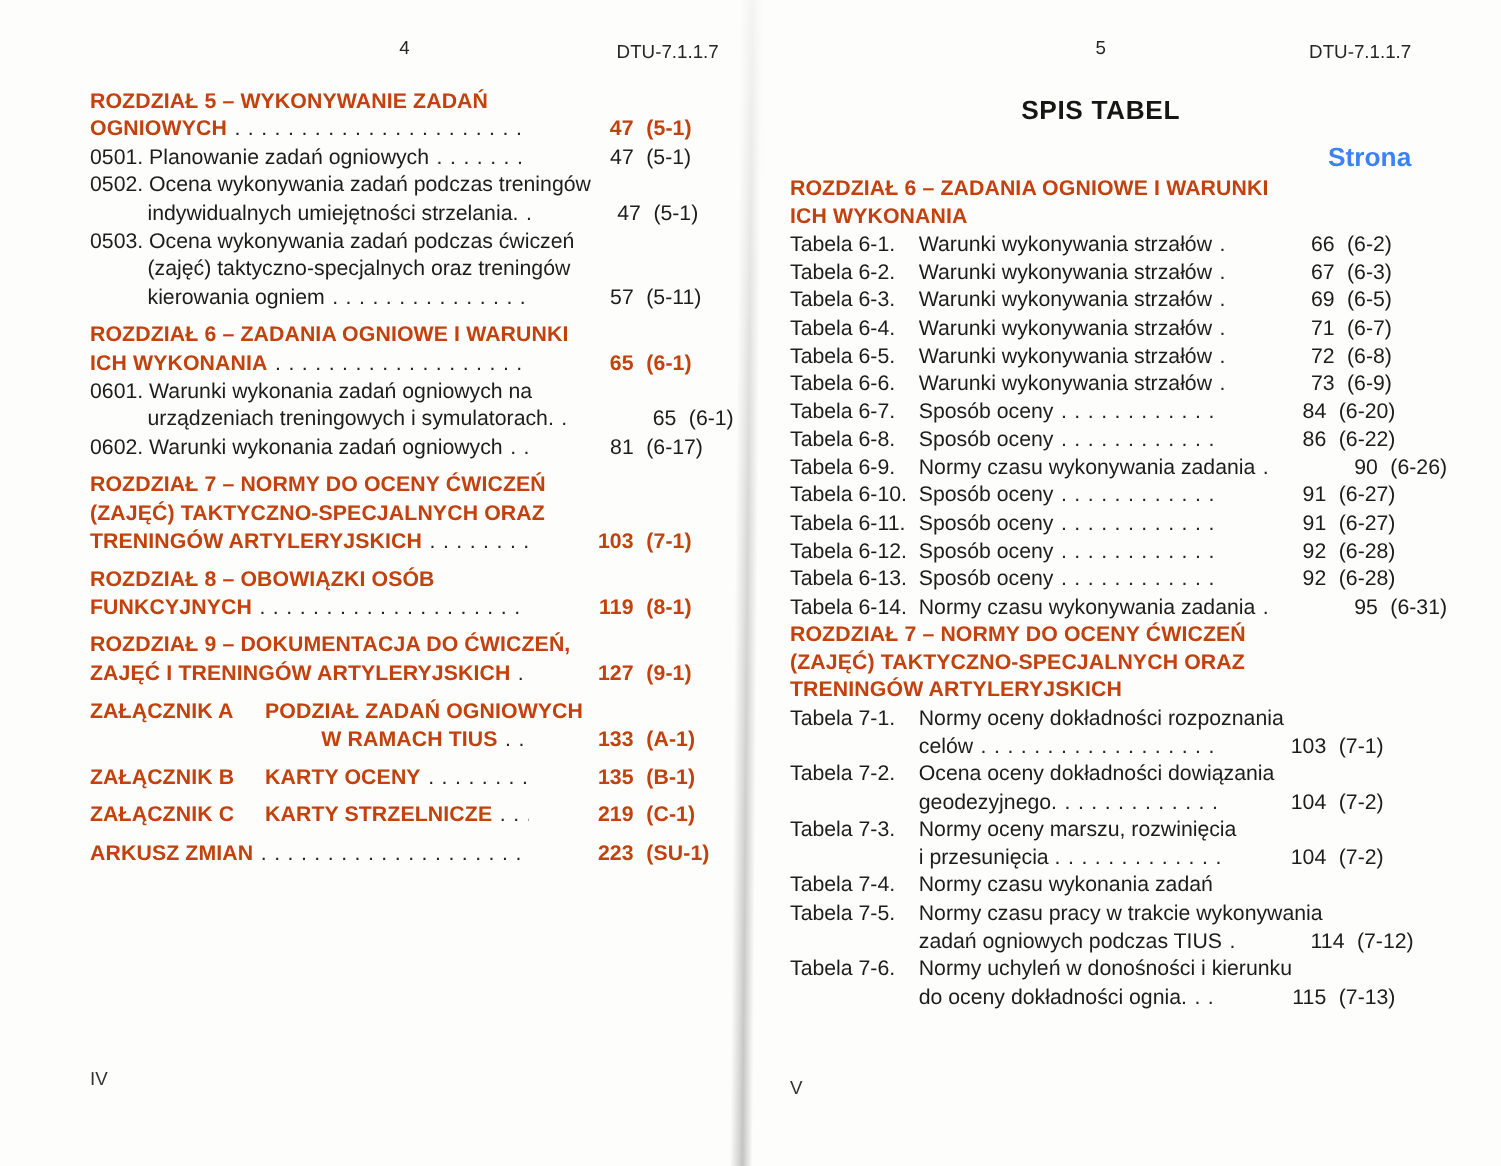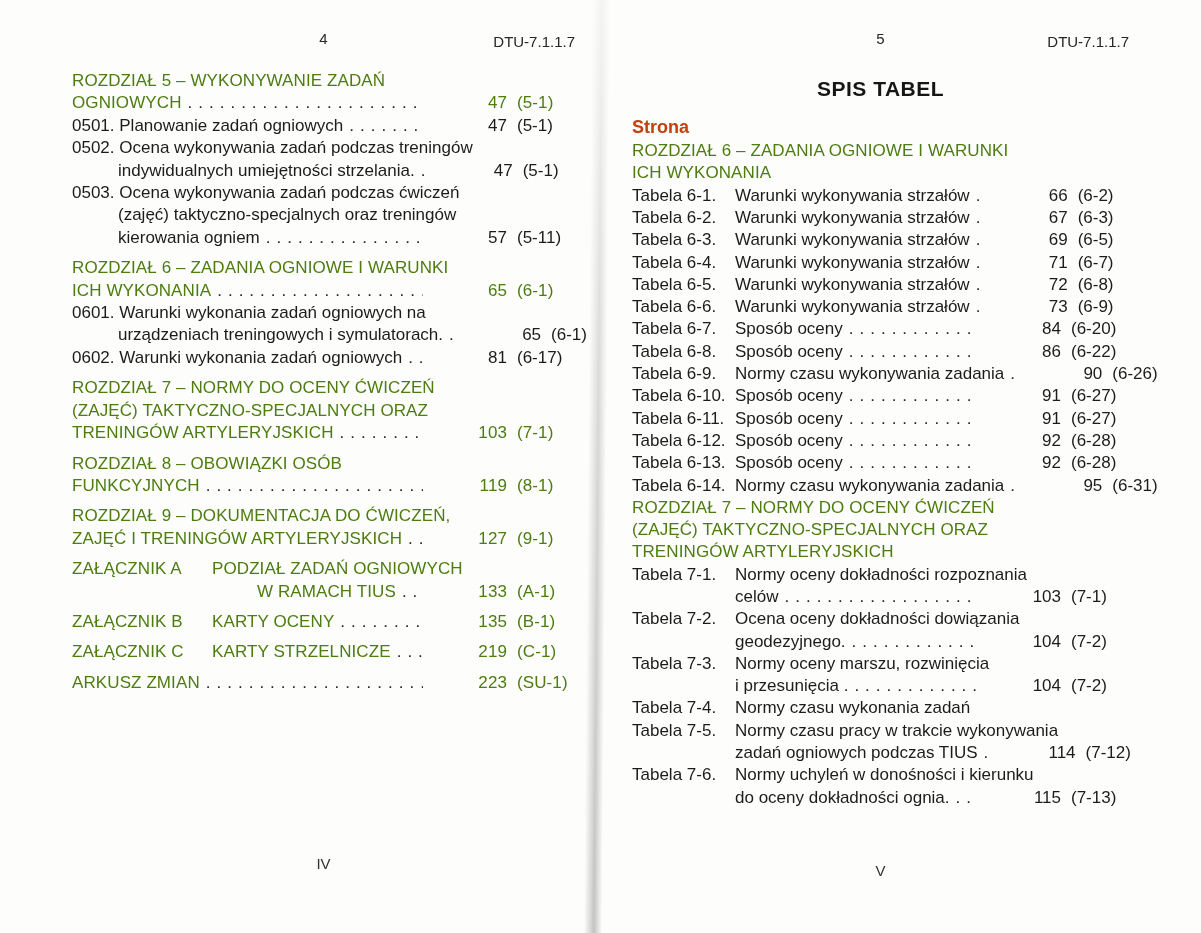--- a/index.html
+++ b/index.html
@@ -46,38 +46,39 @@
     margin-top: 24px;
     text-align: center;
     font-weight: bold;
     font-size: 21px;
     letter-spacing: 0.5px;
     color: #161616;
     line-height: 26px;
   }
   .strona {
     margin-top: 9px;
+    text-align: right;
     font-weight: bold;
-    font-size: 18px;
+    font-size: 21px;
     line-height: 22px;
-    color: #c2410c;
+    color: #3b82f6;
   }
 
   .left  .rows { margin-top: 18px; }
   .right .rows { margin-top: 2px; }
 
   .row {
     display: flex;
     align-items: baseline;
     font-size: 17px;
     line-height: 22.4px;
     white-space: nowrap;
   }
   .right .row { line-height: 22.3px; }
-  .row.b { font-weight: normal; color: #4d7c0f; letter-spacing: 0.1px; }
+  .row.b { font-weight: bold; color: #c2410c; letter-spacing: 0.1px; }
   .row.gap { margin-top: 8px; }
 
   .lab { flex-shrink: 0; }
   .left  .lab { width: 140px; }
   .right .lab { width: 103px; }
 
   .txt { flex-shrink: 0; }
   .left  .ind1 { margin-left: 46px; }
   .left  .ind2 { margin-left: 185px; }
   .right .ind1 { margin-left: 103px; }
@@ -95,21 +96,20 @@
   .dots::before {
     content: "...........................................................";
   }
 
   .pg  { flex-shrink: 0; width: 36px; text-align: right; margin-left: 44px; }
   .ref { flex-shrink: 0; width: 58px; margin-left: 10px; }
 
   .pfoot {
     position: absolute;
     left: 0; right: 0;
-    text-align: center;
     font-size: 15px;
     color: #333;
   }
   .left  .pfoot { top: 825px; }
   .right .pfoot { top: 832px; }
 </style>
 </head>
 <body>
 
 <div class="gutter"></div>

